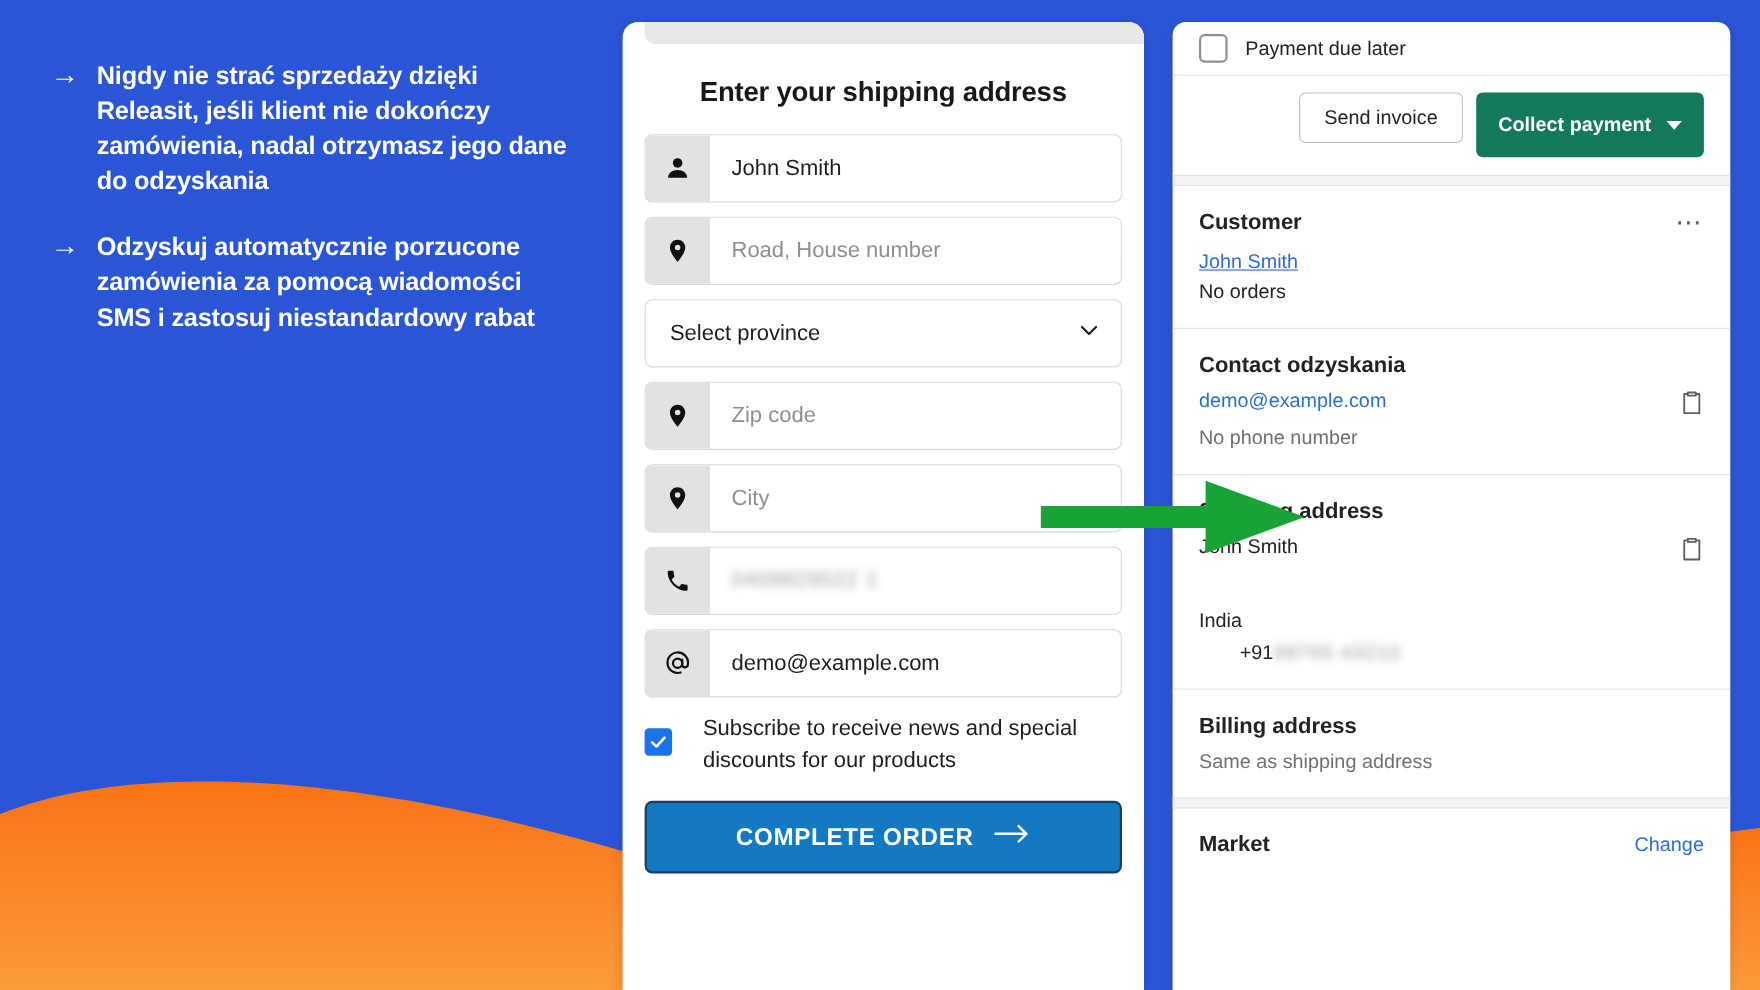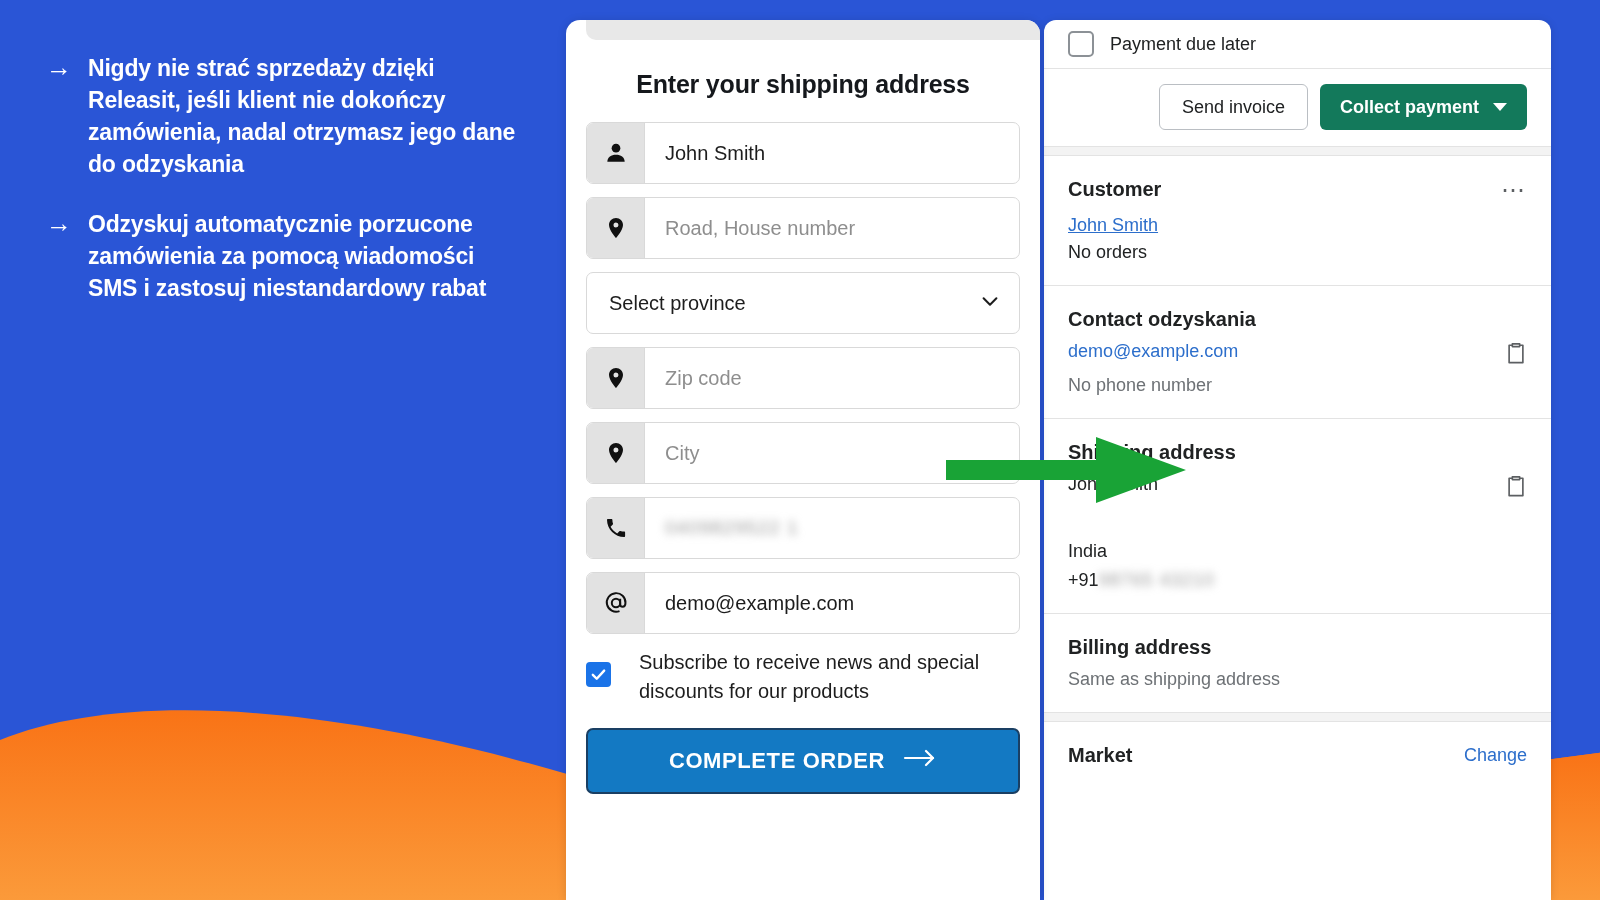--- a/index.html
+++ b/index.html
@@ -182,21 +182,21 @@
     border-radius: 7px;
     color: #ffffff;
     font-size: 22px;
     font-weight: bold;
     letter-spacing: 0.6px;
   }
 
   
   .admin-panel {
     position: absolute;
-    left: 1044px; top: 20px;
+    left: 1066px; top: 20px;
     width: 507px; height: 880px;
     background: #ffffff;
     border-radius: 12px 12px 0 0;
     box-shadow: 0 1px 8px rgba(0,0,0,0.13);
     z-index: 5;
     overflow: hidden;
     font-size: 17px;
     color: #202223;
   }
   .ad-sec { padding: 0 24px; }
@@ -232,21 +232,21 @@
     height: 46px;
     display: flex; align-items: center;
     font-size: 18px;
     color: #202223;
     font-weight: 500;
   }
   .btn-primary {
     border-radius: 6px;
     background: #13795b;
     padding: 0 20px;
-    height: 46px;
+    height: 59px;
     display: flex; align-items: center; gap: 14px;
     font-size: 18px;
     color: #ffffff;
     font-weight: bold;
   }
   .caret-down {
     width: 0; height: 0;
     border-left: 7px solid transparent;
     border-right: 7px solid transparent;
     border-top: 8px solid #ffffff;
@@ -452,21 +452,21 @@
     <div class="ad-divider"></div>
 
     <div class="ad-sec">
       <div class="sec-head" style="padding-bottom:10px;">
         <div class="sec-title">Shipping address</div>
       </div>
       <div class="row-sp">
         <div>
           <div class="plain">John Smith</div>
           <div class="plain" style="margin-top:46px;">India</div>
-          <div class="plain" style="margin-top:8px;margin-bottom:22px;">
+          <div class="plain" style="margin-top:8px;margin-bottom:22px;margin-left:37px;">
             <span>+91</span><span style="filter:blur(4px);color:#9a9a9a;letter-spacing:1px;">98765 43210</span>
           </div>
         </div>
         <div class="clip">
           <svg width="22" height="24" viewBox="0 0 24 26" fill="none" stroke="#5c5f62" stroke-width="1.8" stroke-linejoin="round">
             <path d="M8 3h8v3H8z"></path>
             <path d="M8 4.5H4.5v19h15v-19H16"></path>
           </svg>
         </div>
       </div>

